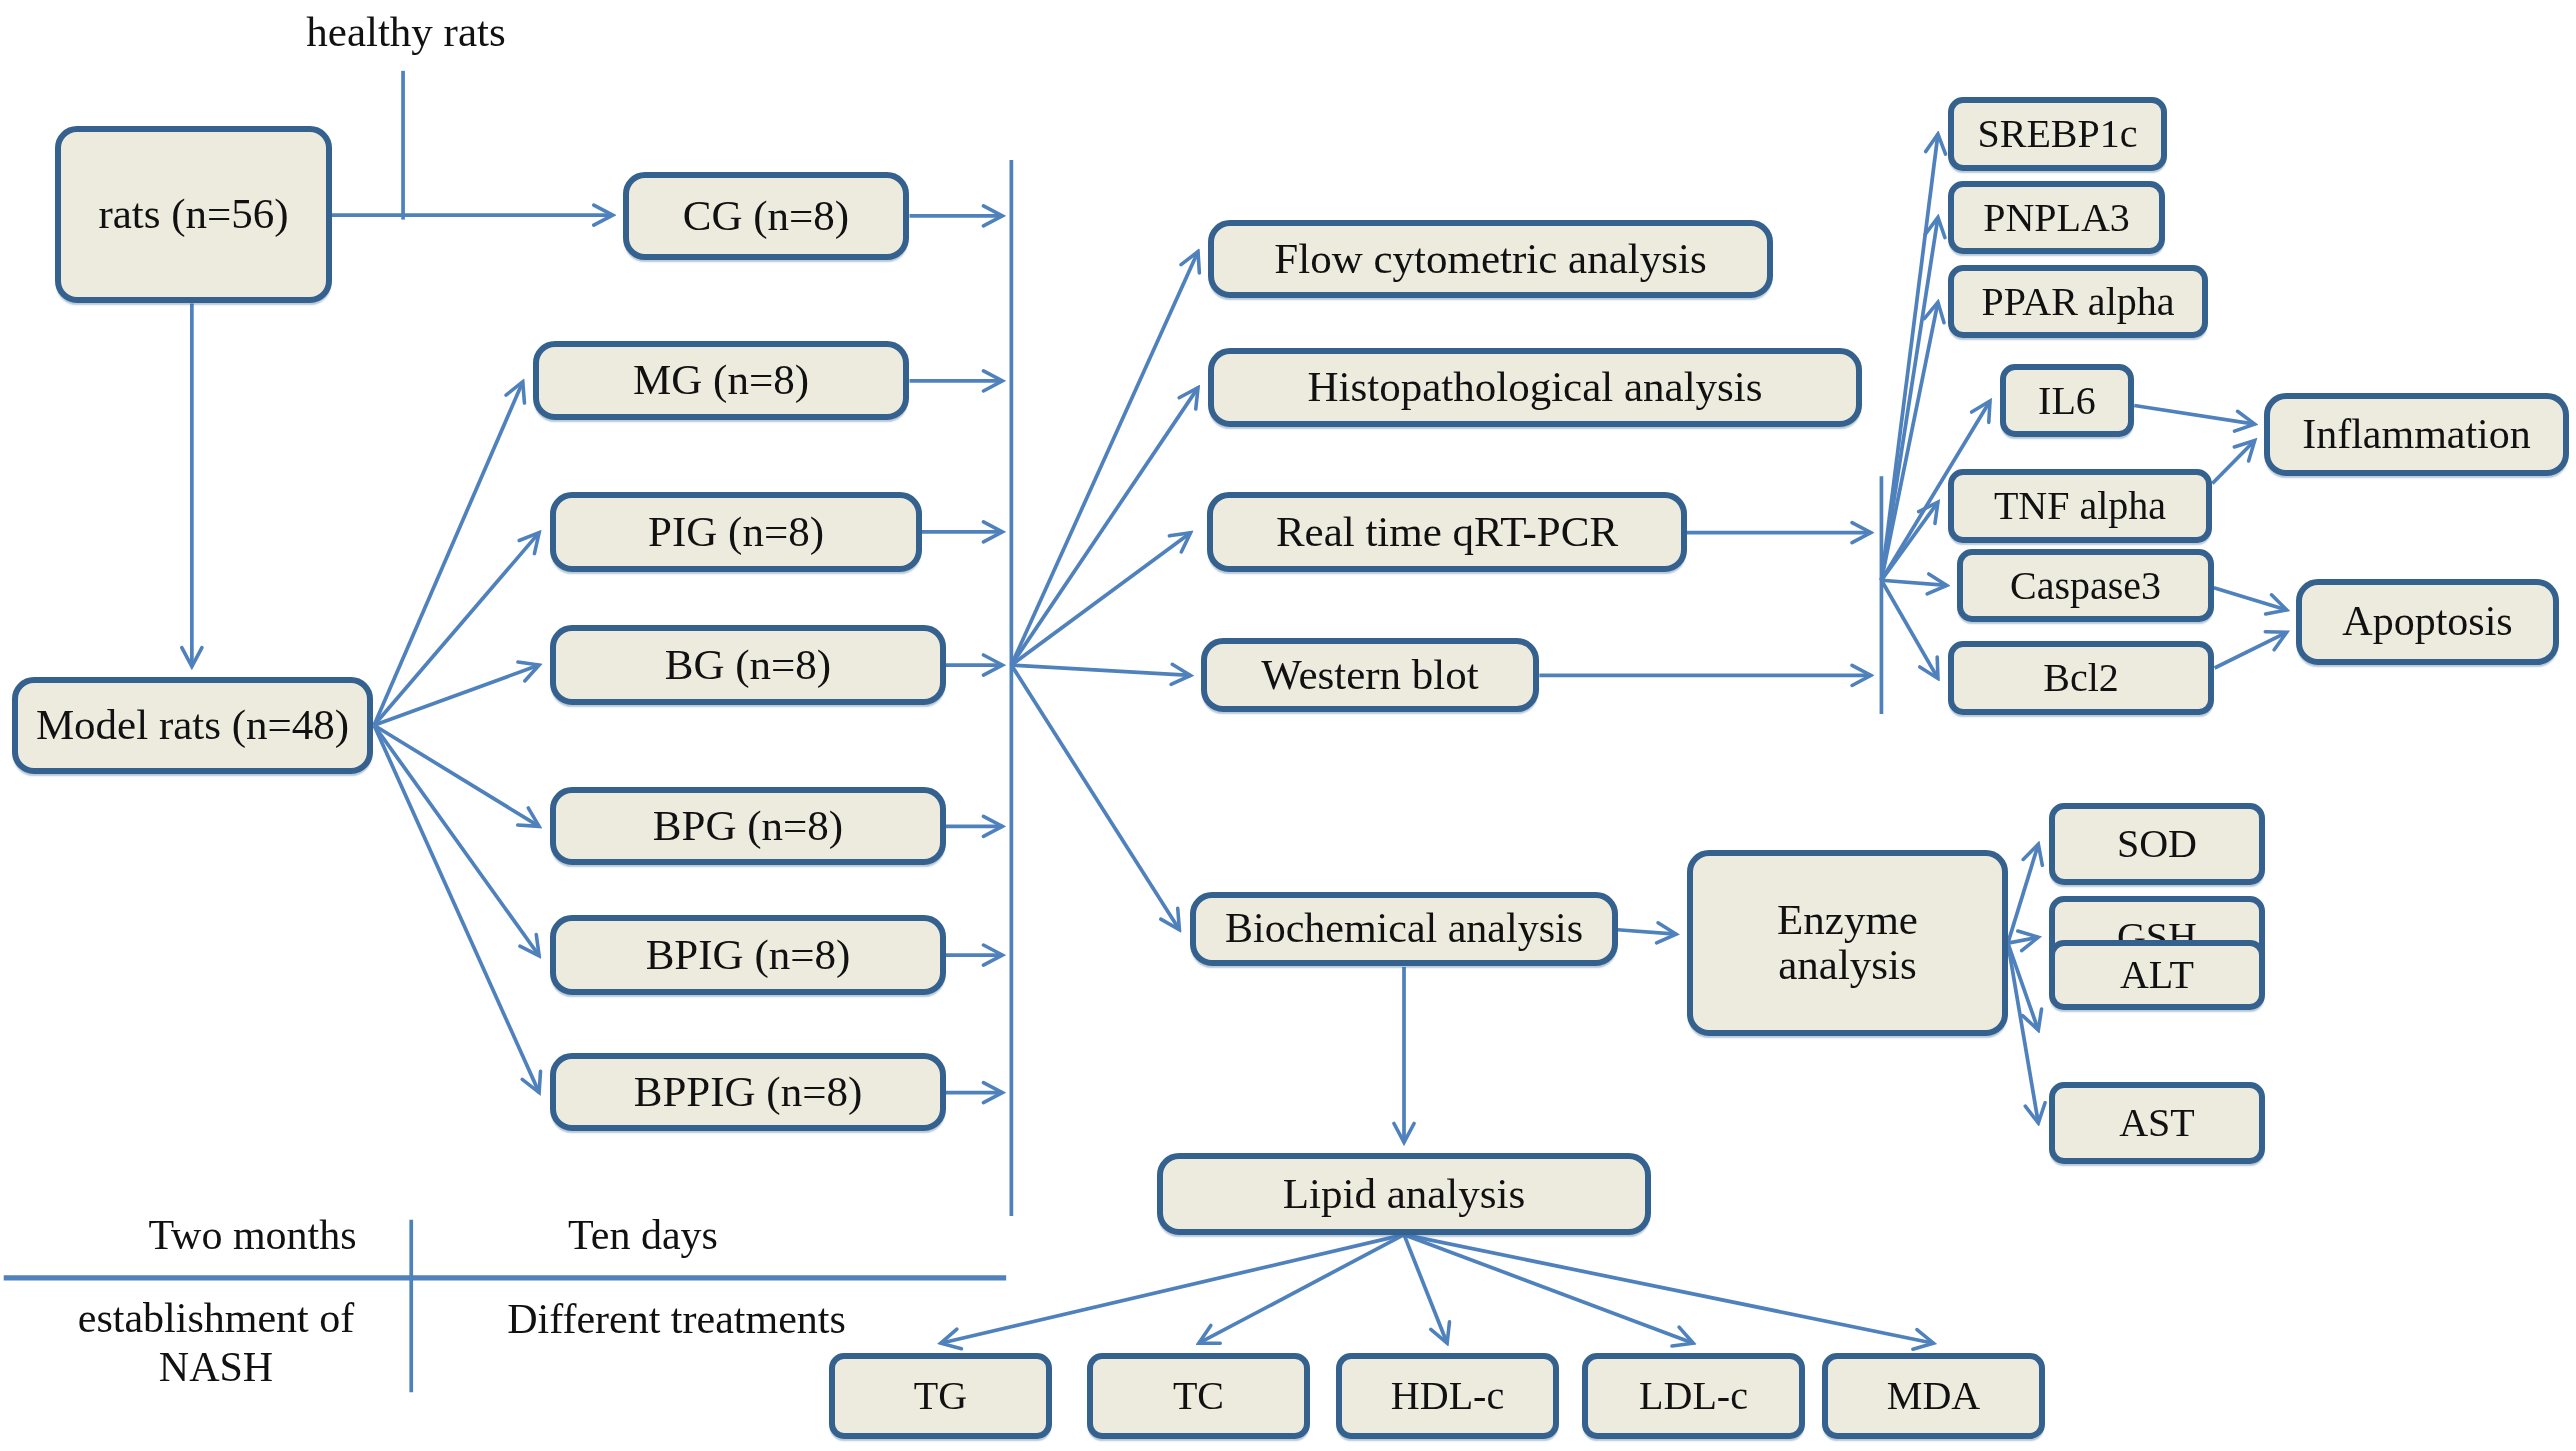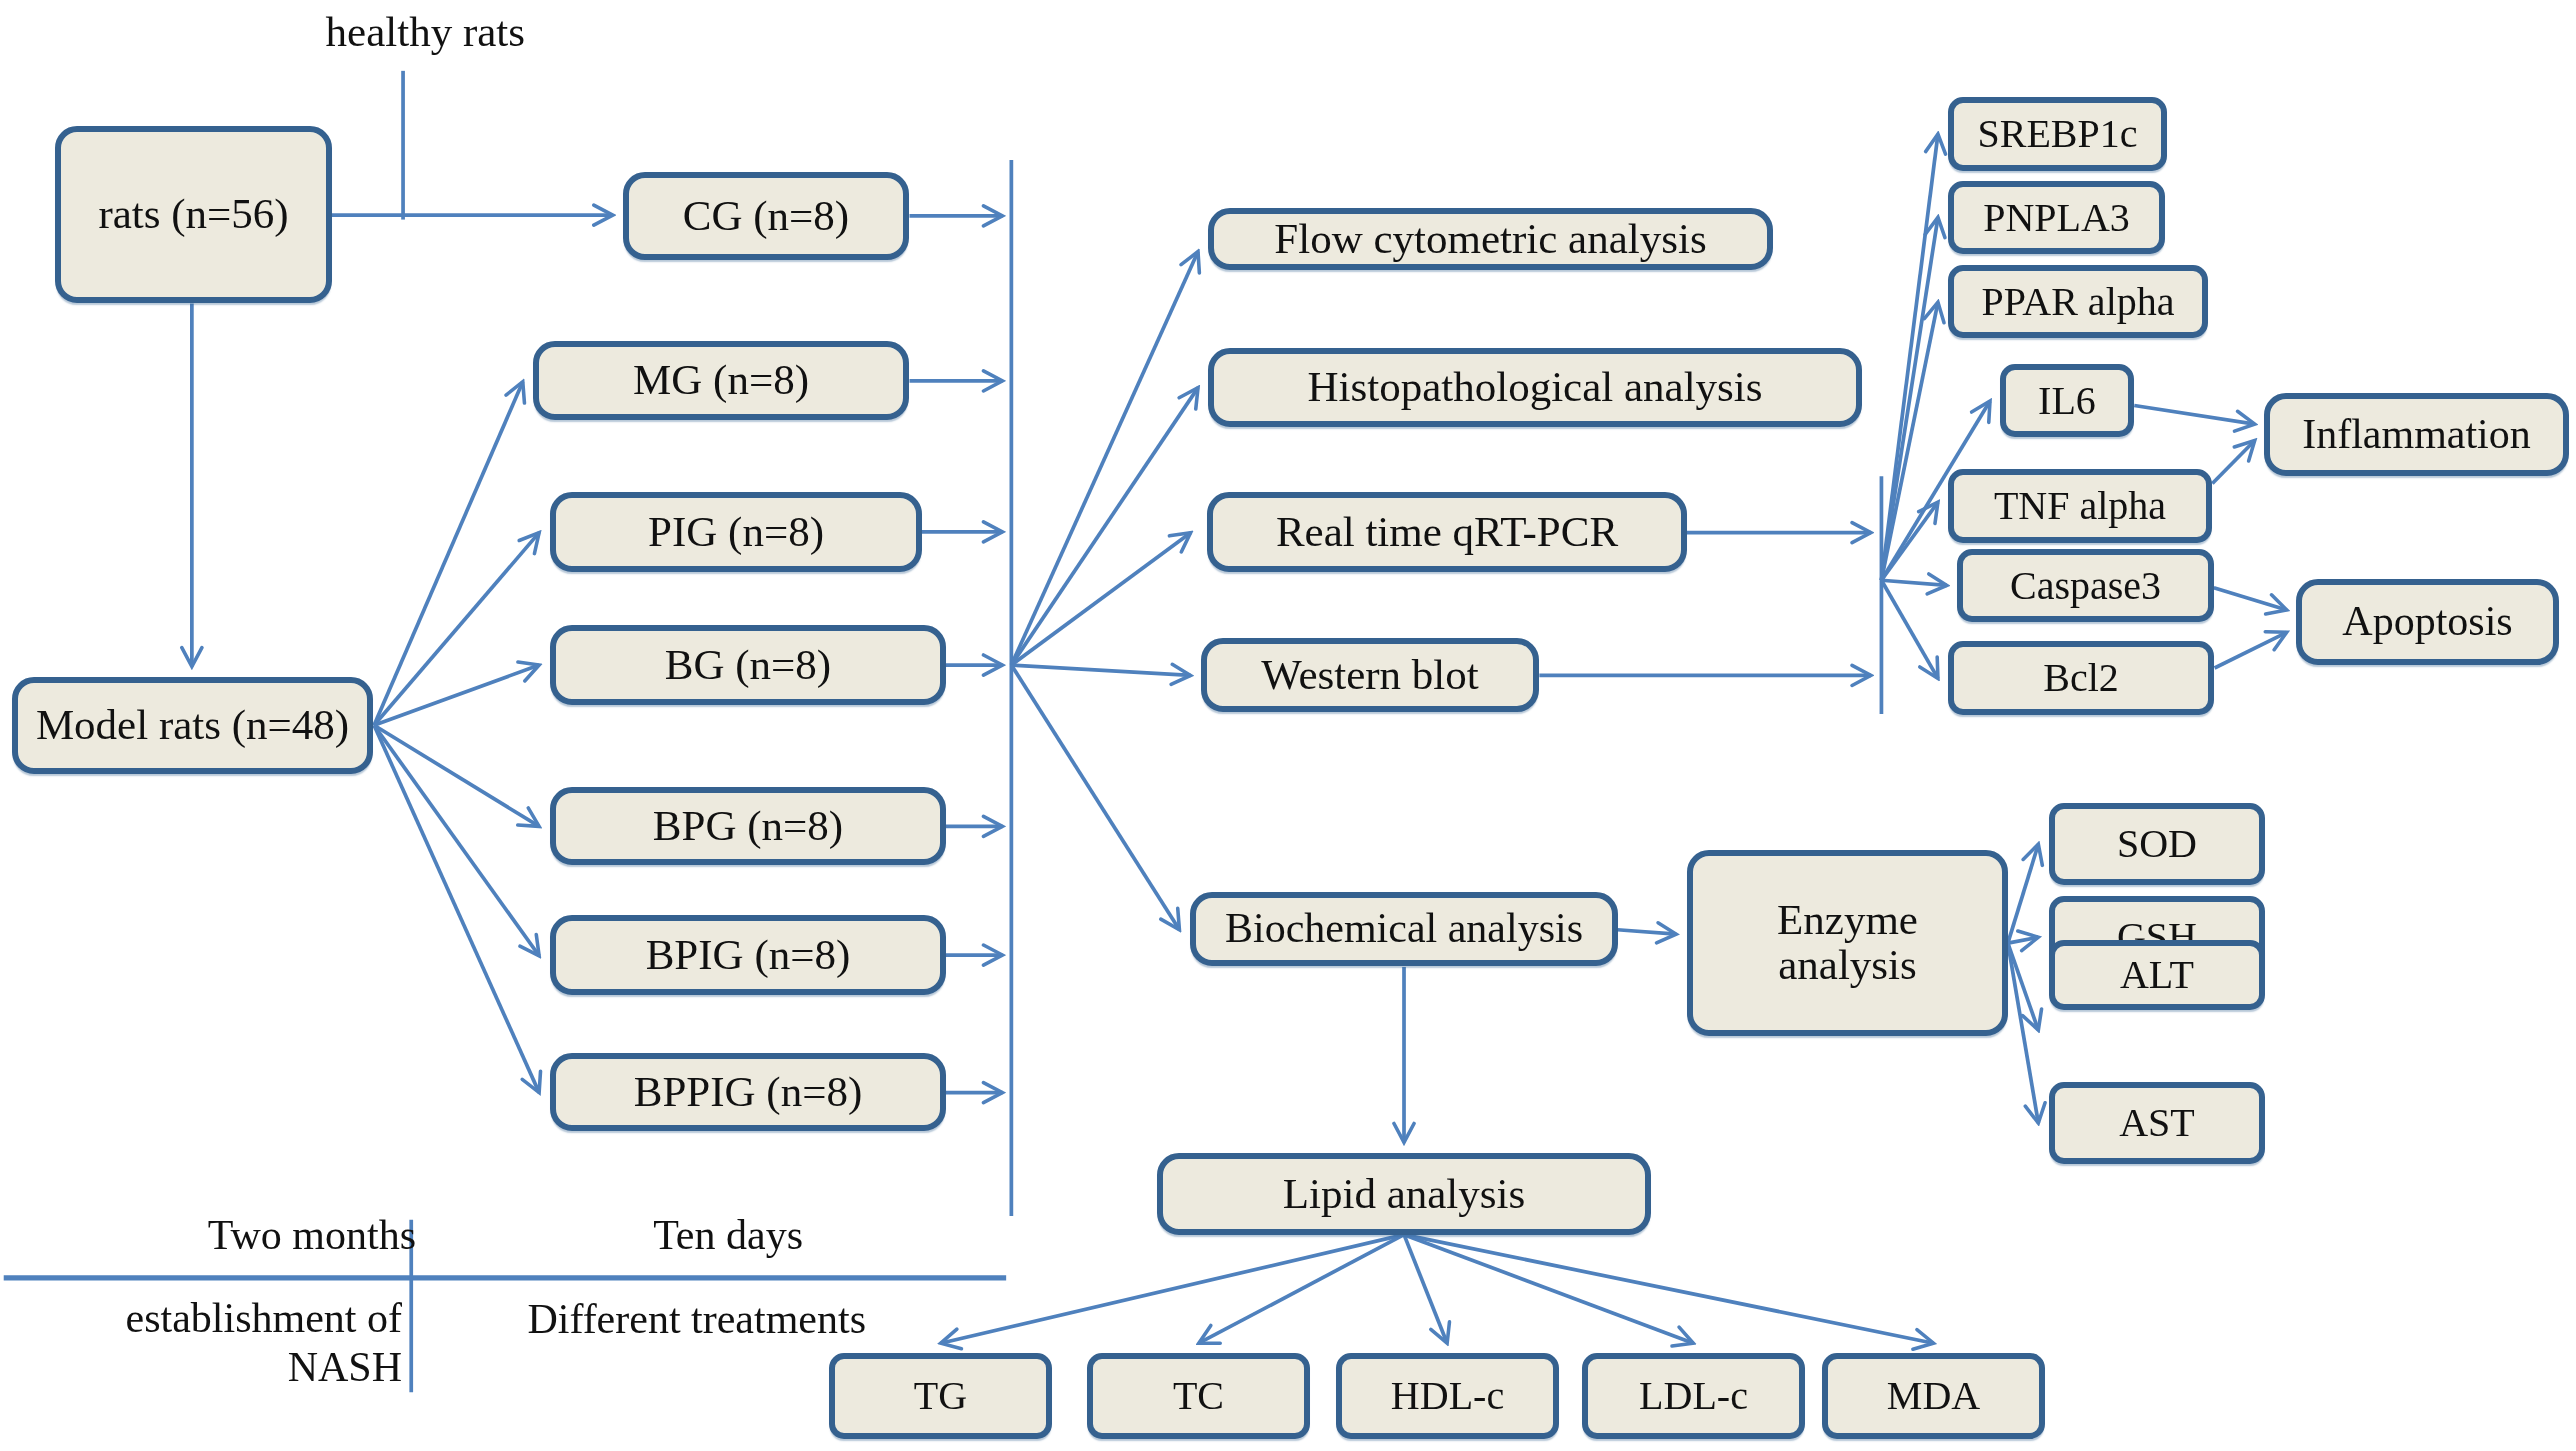--- a/index.html
+++ b/index.html
@@ -16,21 +16,21 @@
   svg.overlay{position:absolute;left:0;top:0;z-index:1;}
   .node{
     position:absolute;box-sizing:border-box;z-index:2;
     background:var(--fill);border:6.7px solid var(--border);border-radius:22px;
     display:flex;align-items:center;justify-content:center;text-align:center;
     font-size:43px;line-height:1.04;padding:3px 9px;
     box-shadow:0 3px 1.5px -1.5px rgba(53,97,143,0.35);
   }
   .node.sm{font-size:40px;border-radius:15px;}
   .lbl{
-    position:absolute;z-index:2;text-align:right;
+    position:absolute;z-index:2;text-align:center;
     font-size:42px;line-height:1.16;font-family:Liberation Serif, serif;
   }
 </style>
 </head>
 <body>
 
 <div class="canvas">
 
   <svg class="overlay" width="2576" height="1452" viewBox="0 0 3464 1952">
     <defs>
@@ -115,21 +115,21 @@
   <div class="node" style="left:12px;top:677px;width:361px;height:97px">Model rats (n=48)</div>
 
   <div class="node" style="left:623px;top:172px;width:286px;height:88px">CG (n=8)</div>
   <div class="node" style="left:533px;top:341px;width:376px;height:79px">MG (n=8)</div>
   <div class="node" style="left:550px;top:492px;width:372px;height:80px">PIG (n=8)</div>
   <div class="node" style="left:550px;top:625px;width:396px;height:80px">BG (n=8)</div>
   <div class="node" style="left:550px;top:787px;width:396px;height:78px">BPG (n=8)</div>
   <div class="node" style="left:550px;top:915px;width:396px;height:80px">BPIG (n=8)</div>
   <div class="node" style="left:550px;top:1053px;width:396px;height:78px">BPPIG (n=8)</div>
 
-  <div class="node" style="left:1208px;top:208px;width:565px;height:62px">Flow cytometric analysis</div>
+  <div class="node" style="left:1208px;top:220px;width:565px;height:78px">Flow cytometric analysis</div>
   <div class="node" style="left:1208px;top:348px;width:654px;height:79px">Histopathological analysis</div>
   <div class="node" style="left:1207px;top:492px;width:480px;height:80px">Real time qRT-PCR</div>
   <div class="node" style="left:1201px;top:638px;width:338px;height:74px">Western blot</div>
   <div class="node" style="left:1190px;top:892px;width:428px;height:74px;font-size:42px">Biochemical analysis</div>
   <div class="node" style="left:1687px;top:850px;width:321px;height:186px;padding:3px 52px">Enzyme analysis</div>
   <div class="node" style="left:1157px;top:1153px;width:494px;height:82px">Lipid analysis</div>
 
   <div class="node sm" style="left:1948px;top:97px;width:219px;height:74px">SREBP1c</div>
   <div class="node sm" style="left:1948px;top:181px;width:217px;height:73px">PNPLA3</div>
   <div class="node sm" style="left:1948px;top:265px;width:260px;height:73px">PPAR alpha</div>

